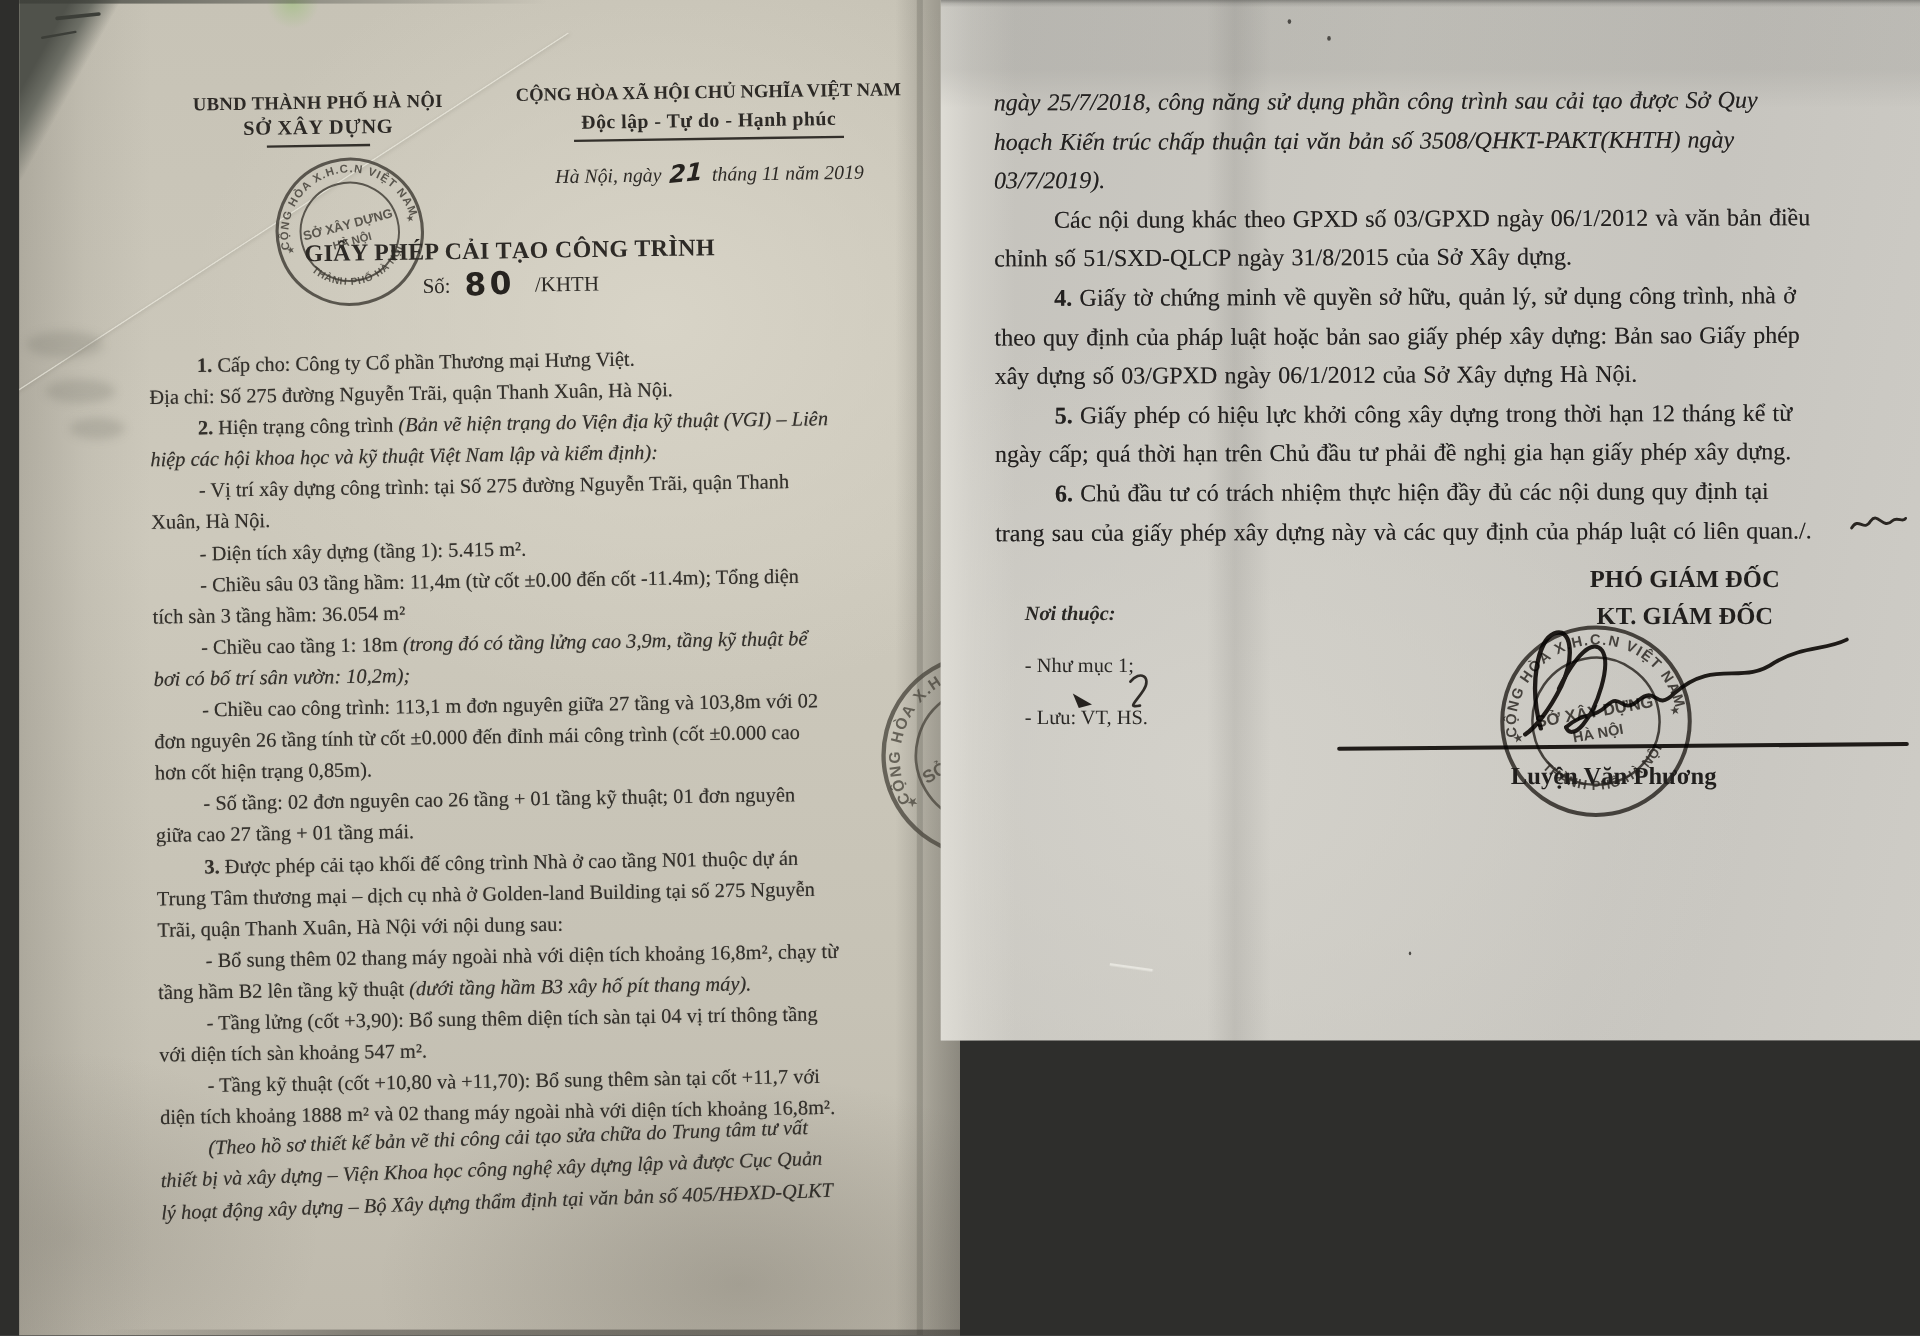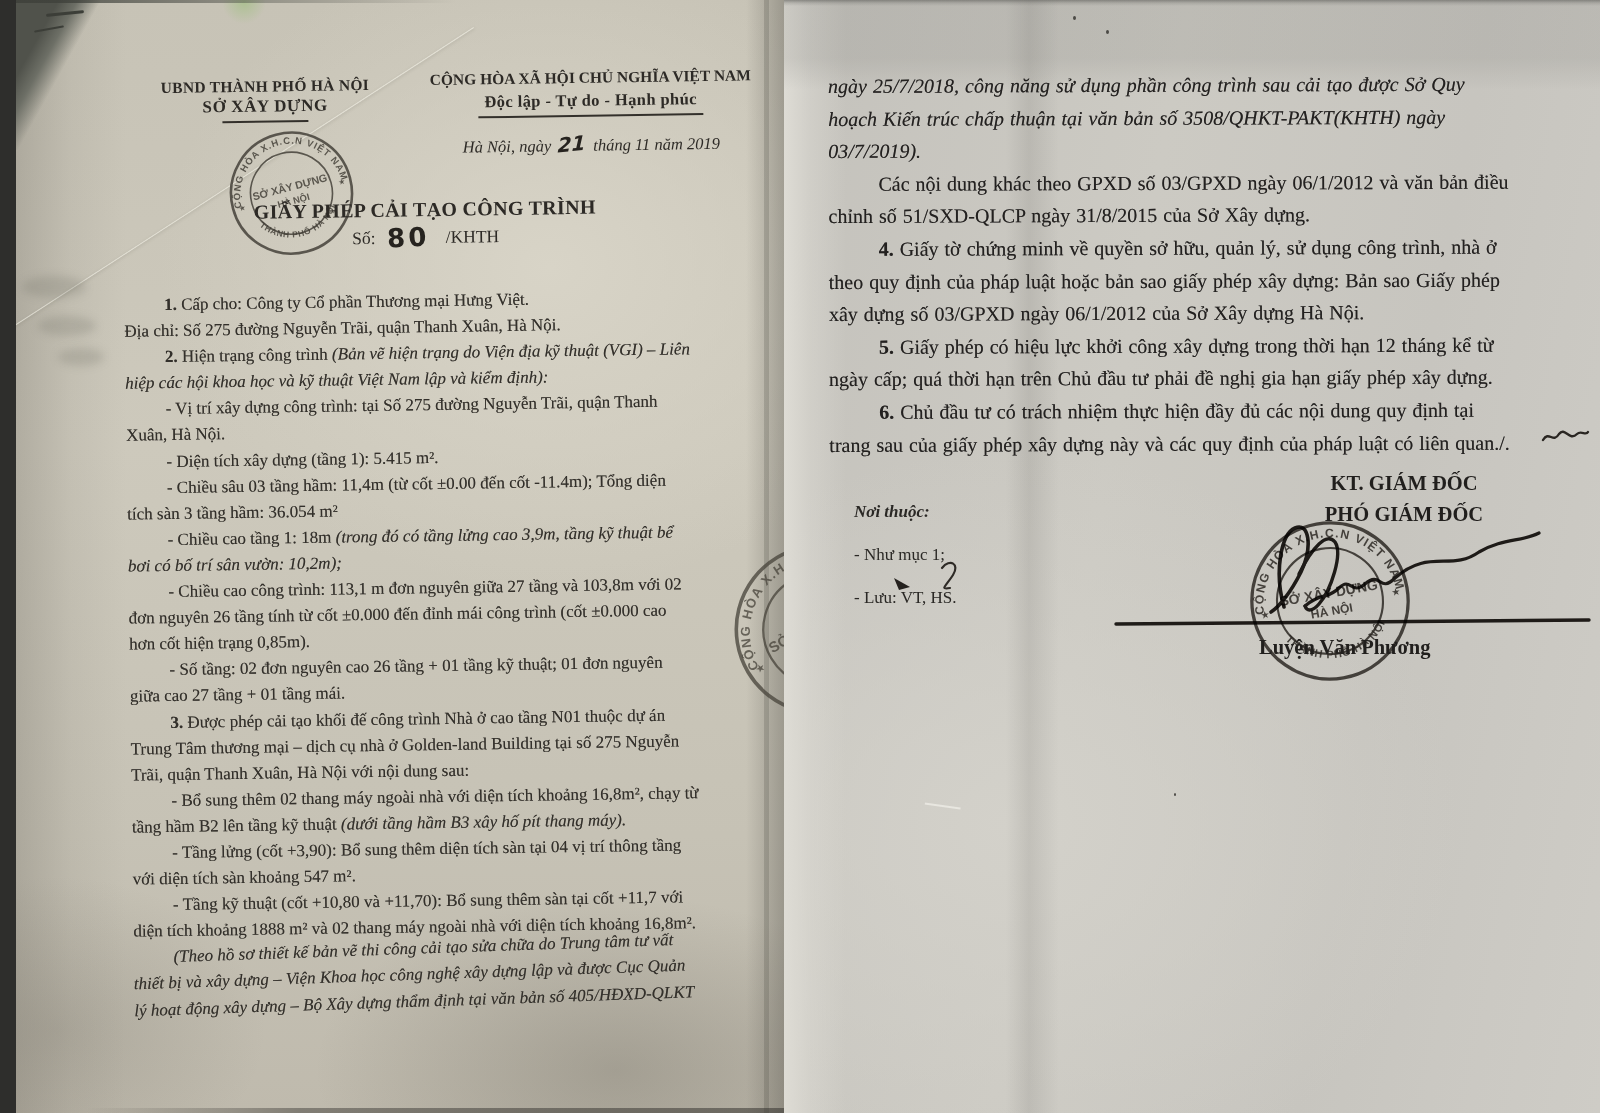--- a/index.html
+++ b/index.html
@@ -51,21 +51,21 @@
 
   .body-block .line{white-space:nowrap;}
   .p1-body{left:106px;top:288px;width:668px;font-size:17px;line-height:26.1px;
       color:#33302b;text-shadow:0 0 .6px rgba(51,48,43,.55);}
   .p1-body .ind{padding-left:40px;}
   .p1-body .line:nth-child(n+26){transform:rotate(-1.1deg);transform-origin:40px 100%;}
   .i, .line .i{font-style:italic;}
   .b, .line .b{font-weight:bold;}
 
   
-  .photo-right{position:absolute;left:784px;top:0;width:816px;height:1113px;overflow:hidden;
+  .photo-right{position:absolute;left:784px;top:0;width:816px;height:867px;overflow:hidden;
     background:
       linear-gradient(to bottom, rgba(86,86,82,.55) 0px, rgba(86,86,82,.18) 3px, rgba(86,86,82,0) 6px),
       linear-gradient(to bottom, rgba(112,112,108,.16) 0px, rgba(112,112,108,.16) 58px, rgba(112,112,108,0) 90px),
       linear-gradient(to right, #dedcd5 0px, rgba(222,220,213,.45) 26px, rgba(222,220,213,0) 62px),
       linear-gradient(to right, rgba(0,0,0,0) 222px, rgba(92,90,86,.14) 245px, rgba(92,90,86,0) 275px),
       radial-gradient(ellipse 620px 520px at 28% 74%, #d3d1ca, rgba(211,209,202,0) 72%),
       linear-gradient(100deg, #c4c2bc, #cccac3 40%, #c7c5bf 70%, #ceccc6);}
   .speck{position:absolute;width:3px;height:4px;background:#4c4a46;border-radius:50%;}
   .scratch{position:absolute;left:140px;top:805px;width:36px;height:10px;
       border-top:2px solid rgba(238,236,230,.8);transform:rotate(8deg);filter:blur(.4px);}
@@ -218,22 +218,22 @@
         <div class="line ">ngày cấp; quá thời hạn trên Chủ đầu tư phải đề nghị gia hạn giấy phép xây dựng.</div>
         <div class="line ind"><span class="b">6.</span><span class=""> Chủ đầu tư có trách nhiệm thực hiện đầy đủ các nội dung quy định tại</span></div>
         <div class="line ">trang sau của giấy phép xây dựng này và các quy định của pháp luật có liên quan./.</div>
       </div>
 
     <svg class="abs inkmark" style="left:755px;top:422px;" width="52" height="30" viewBox="0 0 52 30">
       <path d="M 4 18 C 10 8, 14 22, 20 12 C 26 4, 30 20, 38 12 C 42 8, 47 14, 49 10" fill="none" stroke="#34302c" stroke-width="2.4" stroke-linecap="round"></path>
     </svg>
 
     <div class="abs closing">
+      <div>PHÓ GIÁM ĐỐC</div>
       <div>KT. GIÁM ĐỐC</div>
-      <div>PHÓ GIÁM ĐỐC</div>
     </div>
 
     <div class="abs recipients">
       <div class="rt">Nơi thuộc:</div>
       <div class="ri">- Như mục 1;</div>
       <div class="ri">- Lưu: VT, HS.</div>
     </div>
 
     <svg class="abs inkmark" style="left:100px;top:556px;" width="90" height="42" viewBox="0 0 90 42">
       <path d="M 10 22 L 26 31 L 15 34 Z" fill="#2e2a27"></path>

